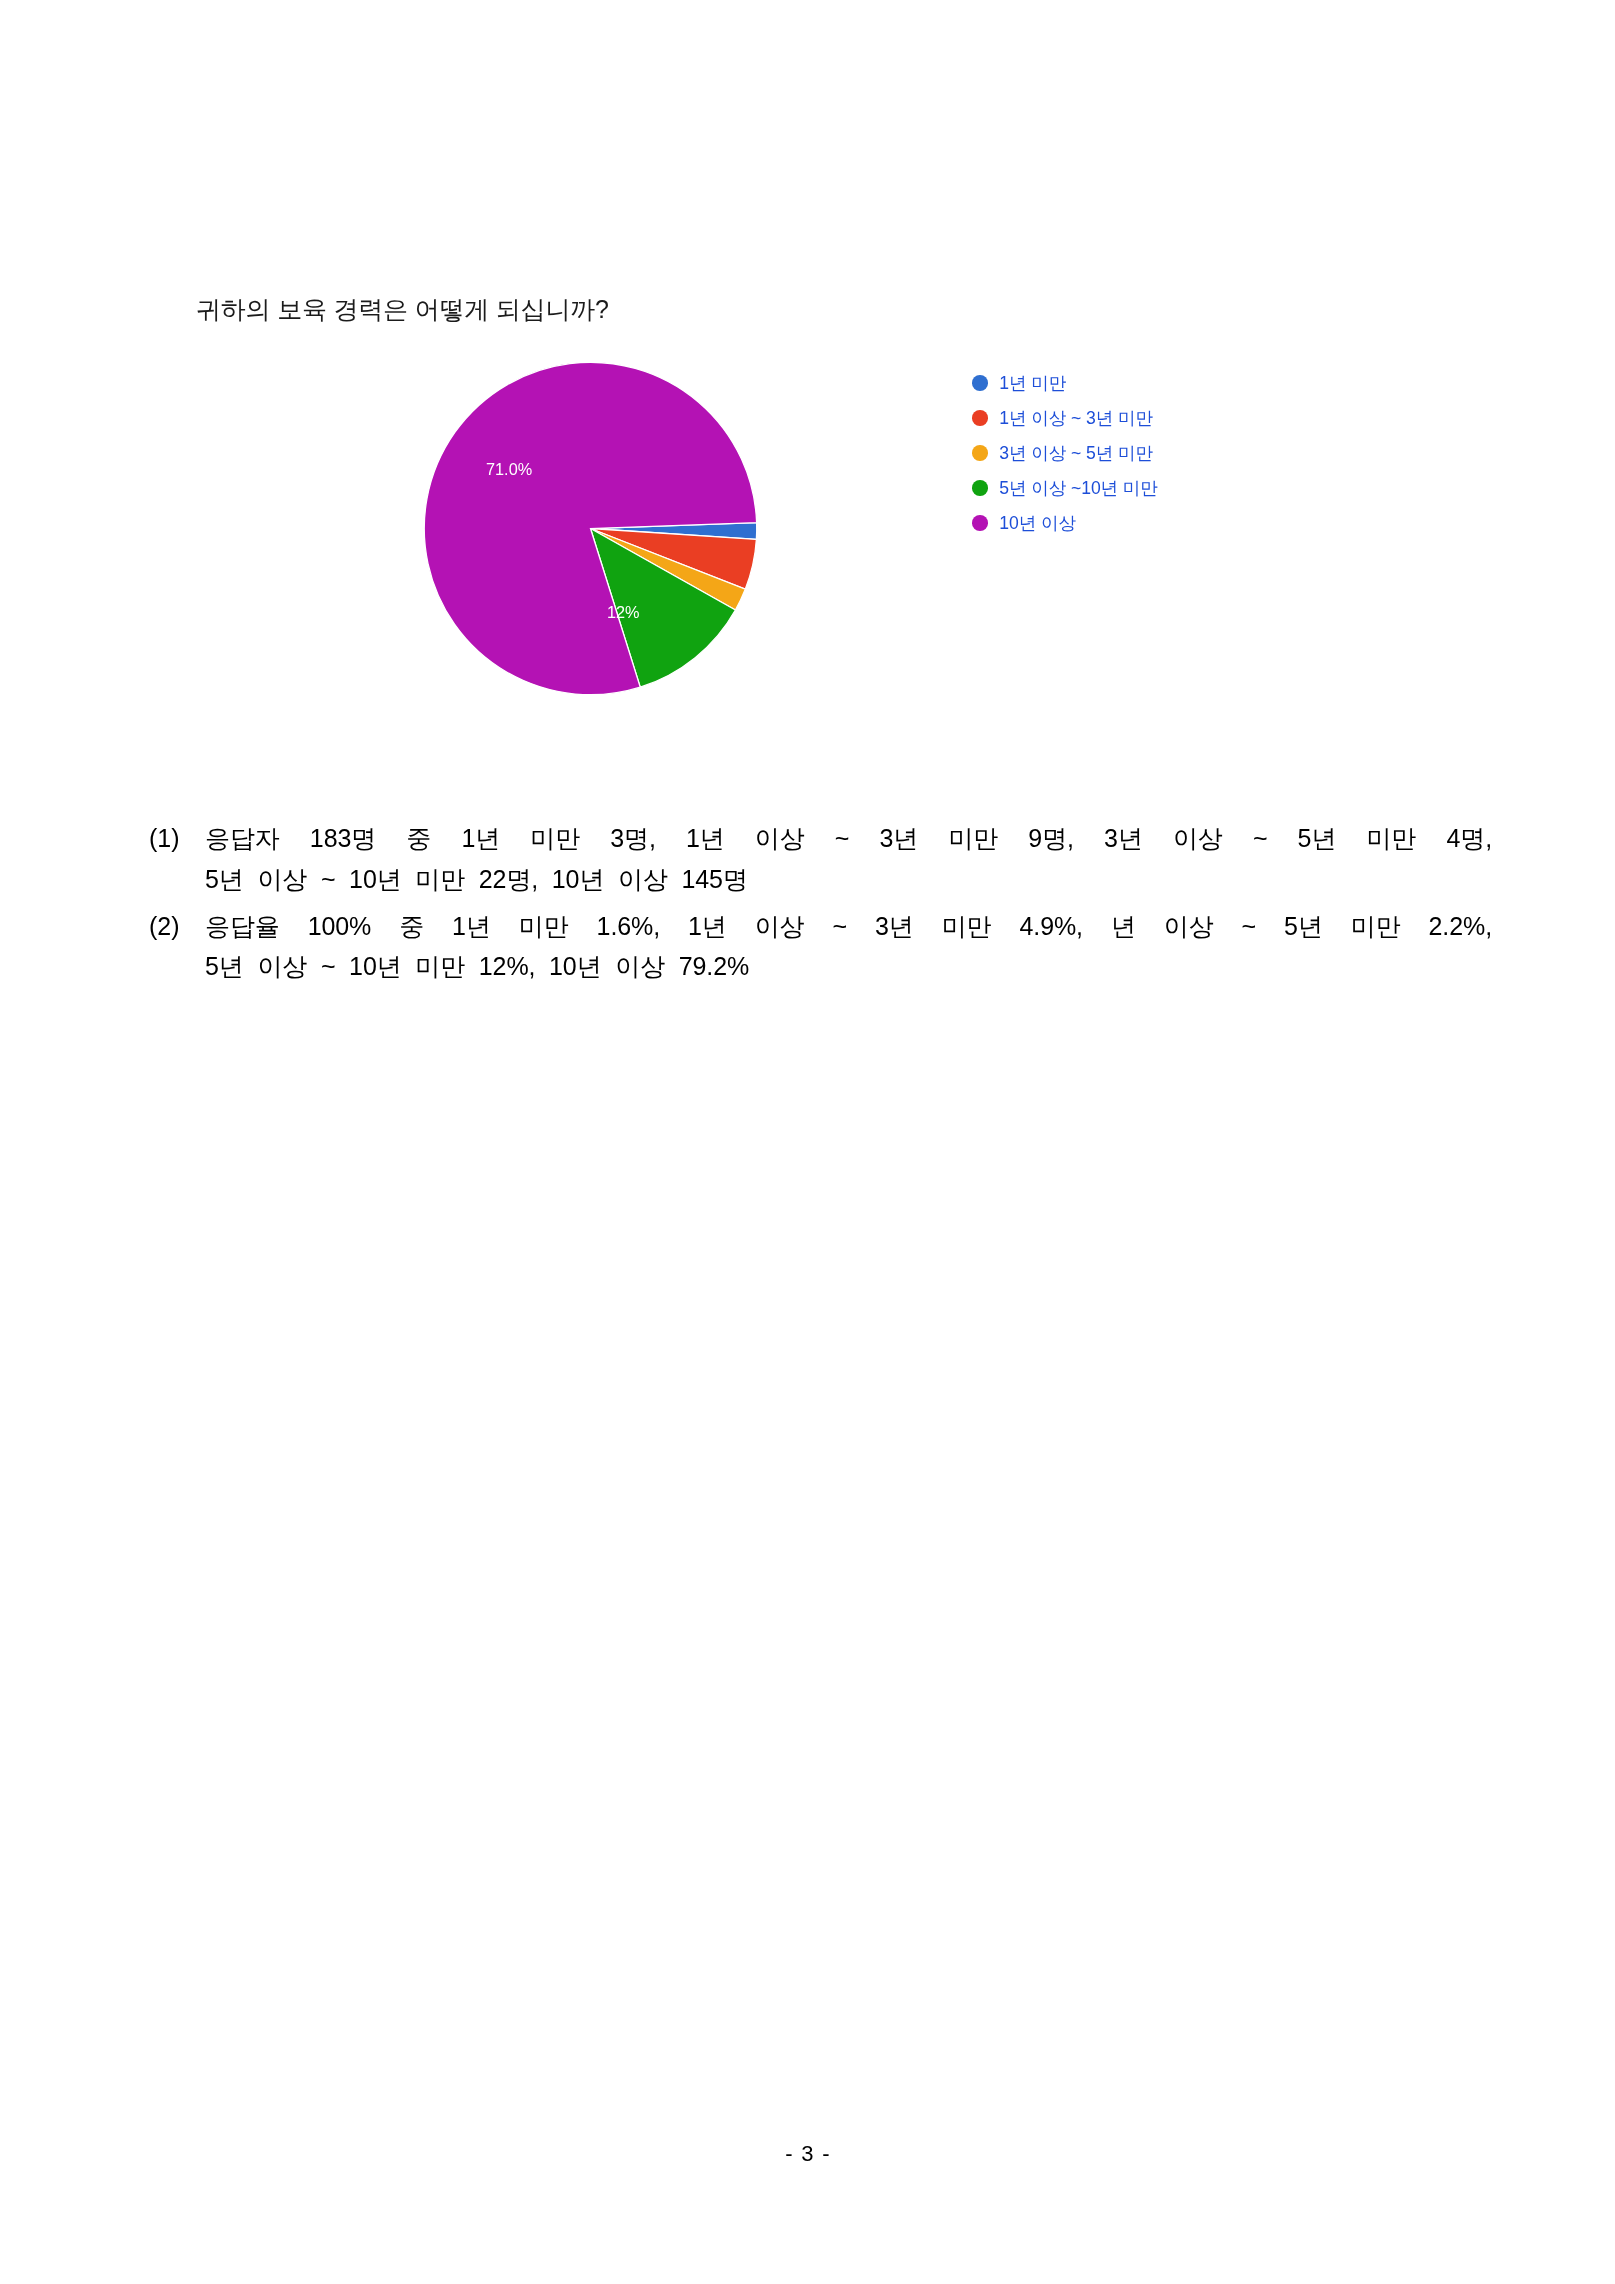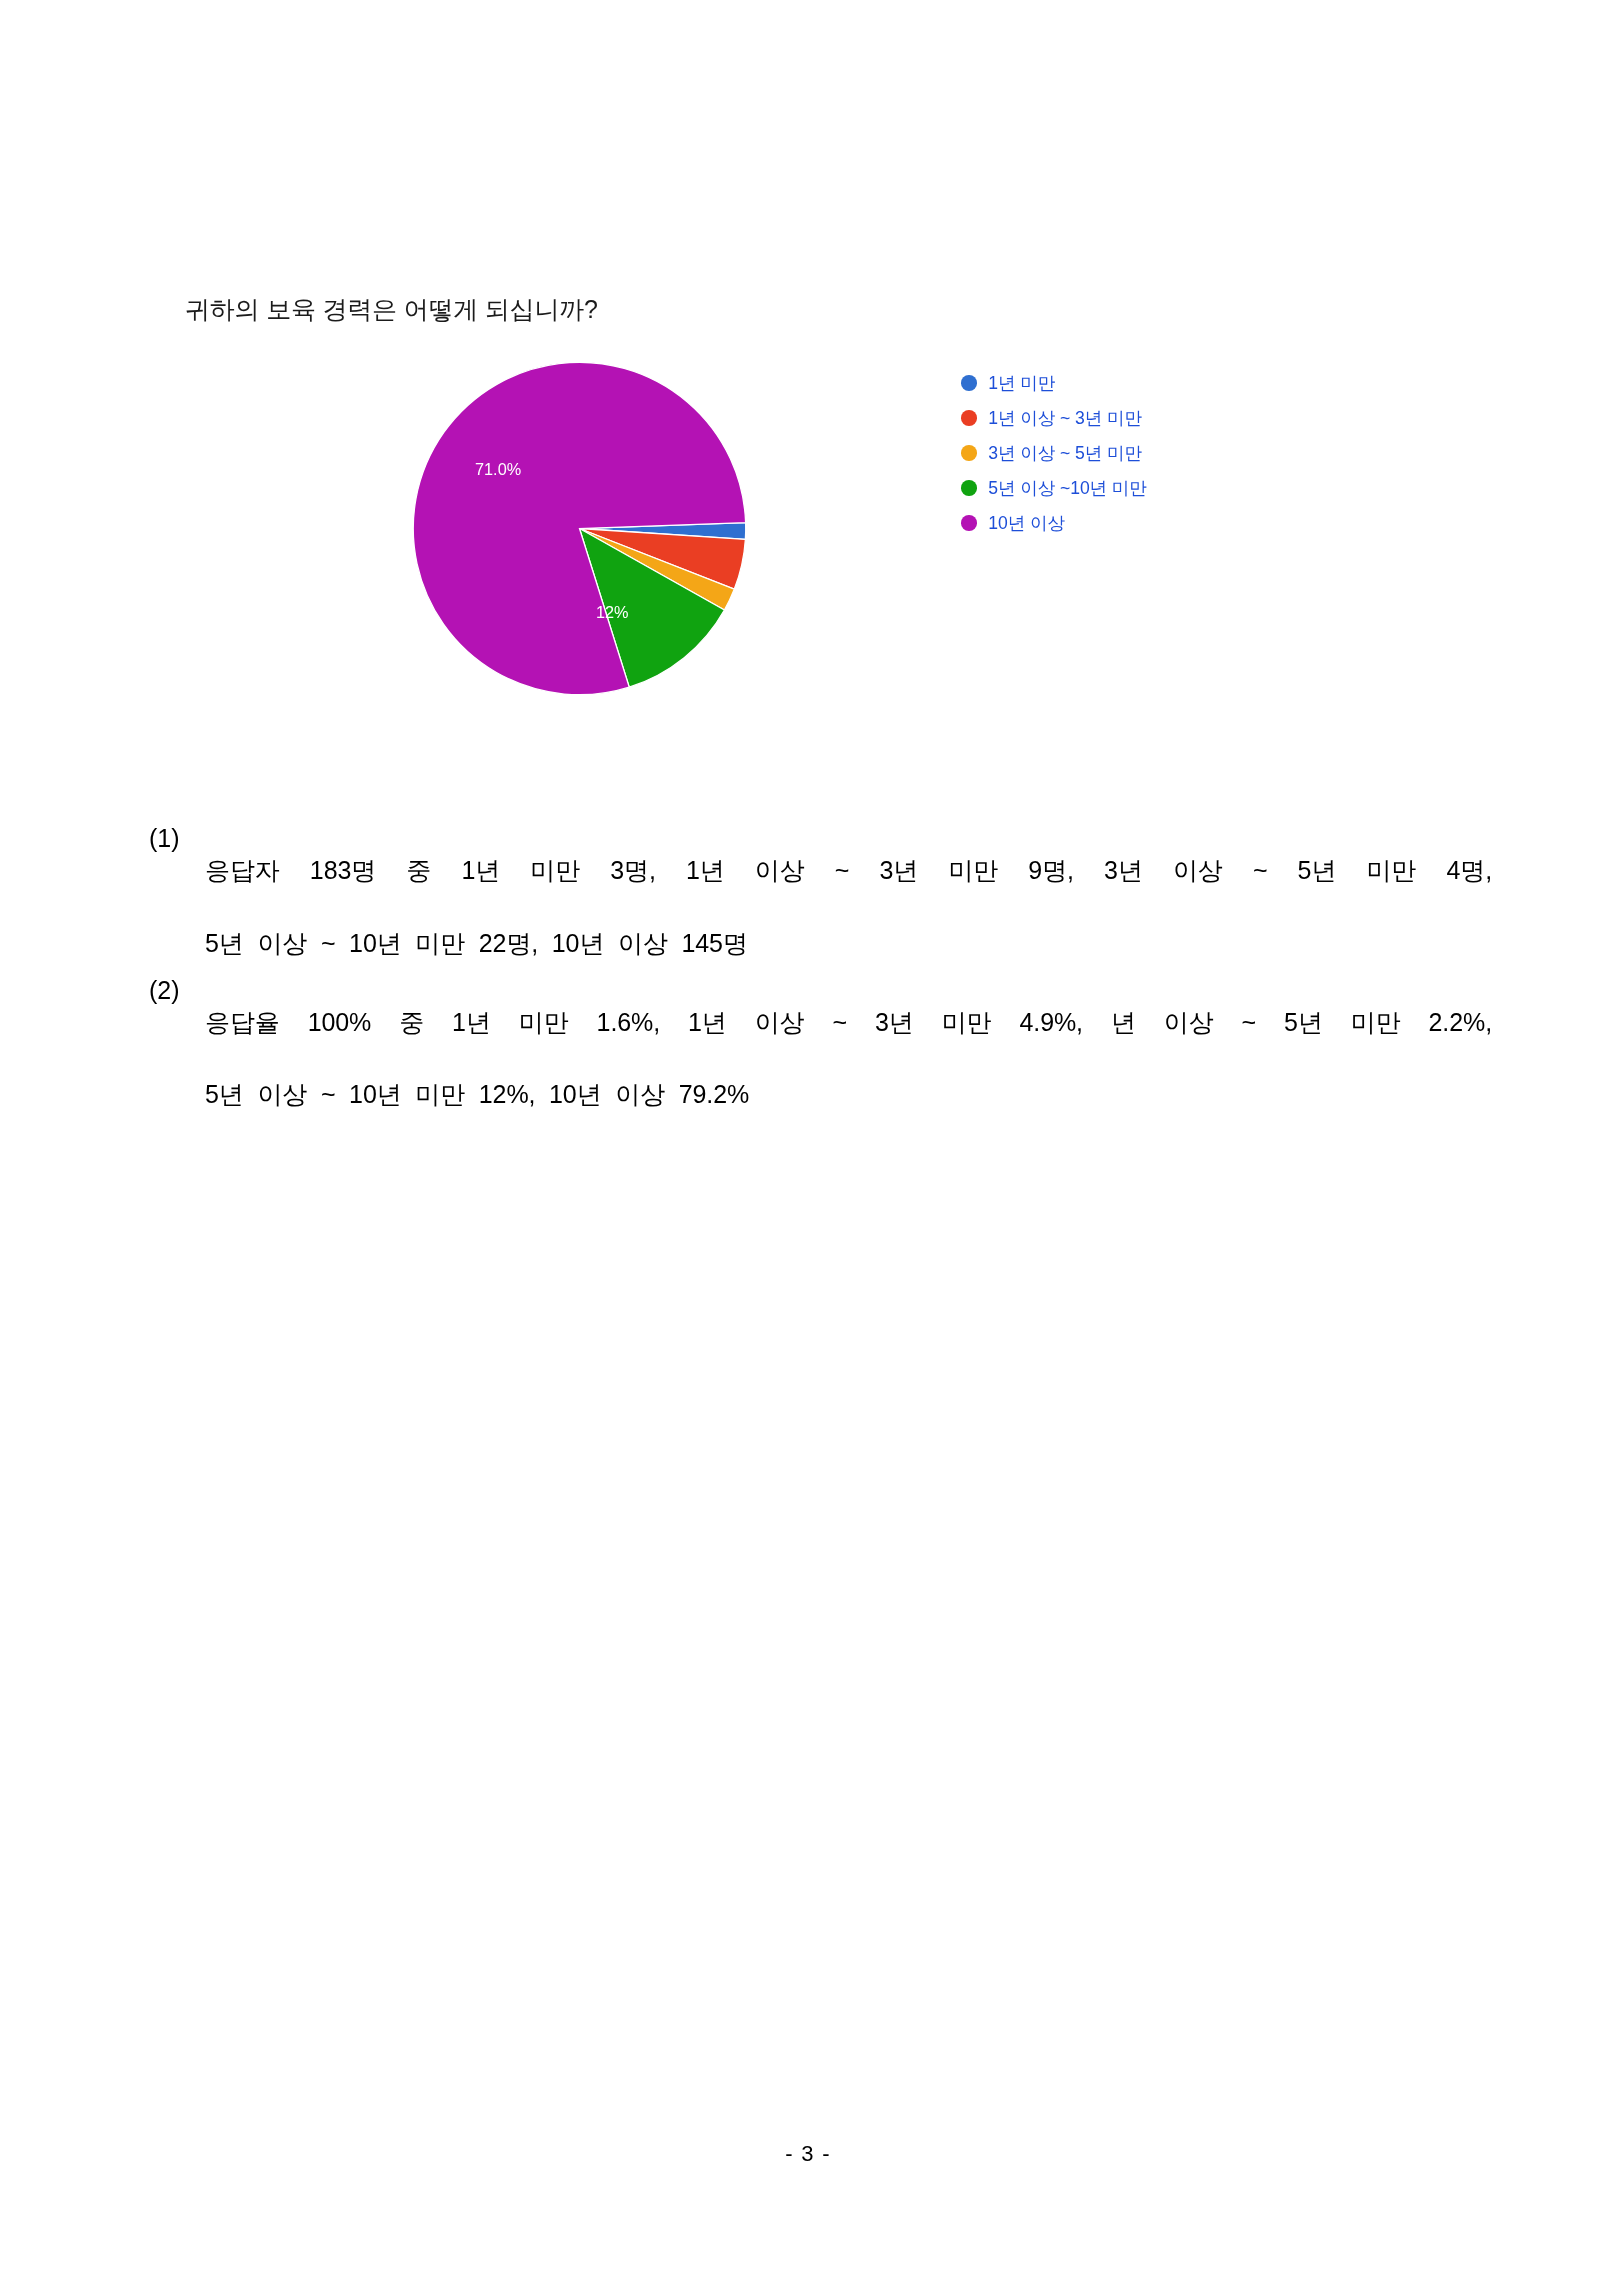--- a/index.html
+++ b/index.html
@@ -18,21 +18,21 @@
 
   .page {
     position: absolute;
     inset: 0;
     background: #ffffff;
   }
 
   
   .chart-block {
     position: absolute;
-    left: 185px;
+    left: 196px;
     top: 293px;
     width: 1173px;
   }
 
   .chart-title {
     font-size: 25px;
     line-height: 1.35;
     color: #1b1b1b;
     letter-spacing: -0.2px;
   }
@@ -123,21 +123,20 @@
     flex: 1 1 auto;
     font-size: 25px;
     line-height: 1.62;
     color: #000;
     text-align: justify;
     letter-spacing: -0.1px;
   }
   .para-body .line {
     display: block;
     white-space: pre-wrap;
-    margin-top: 32px;
   }
   .para-body .line.justified {
     text-align: justify;
     text-align-last: justify;
   }
 
   
   .page-number {
     position: absolute;
     left: 0;

